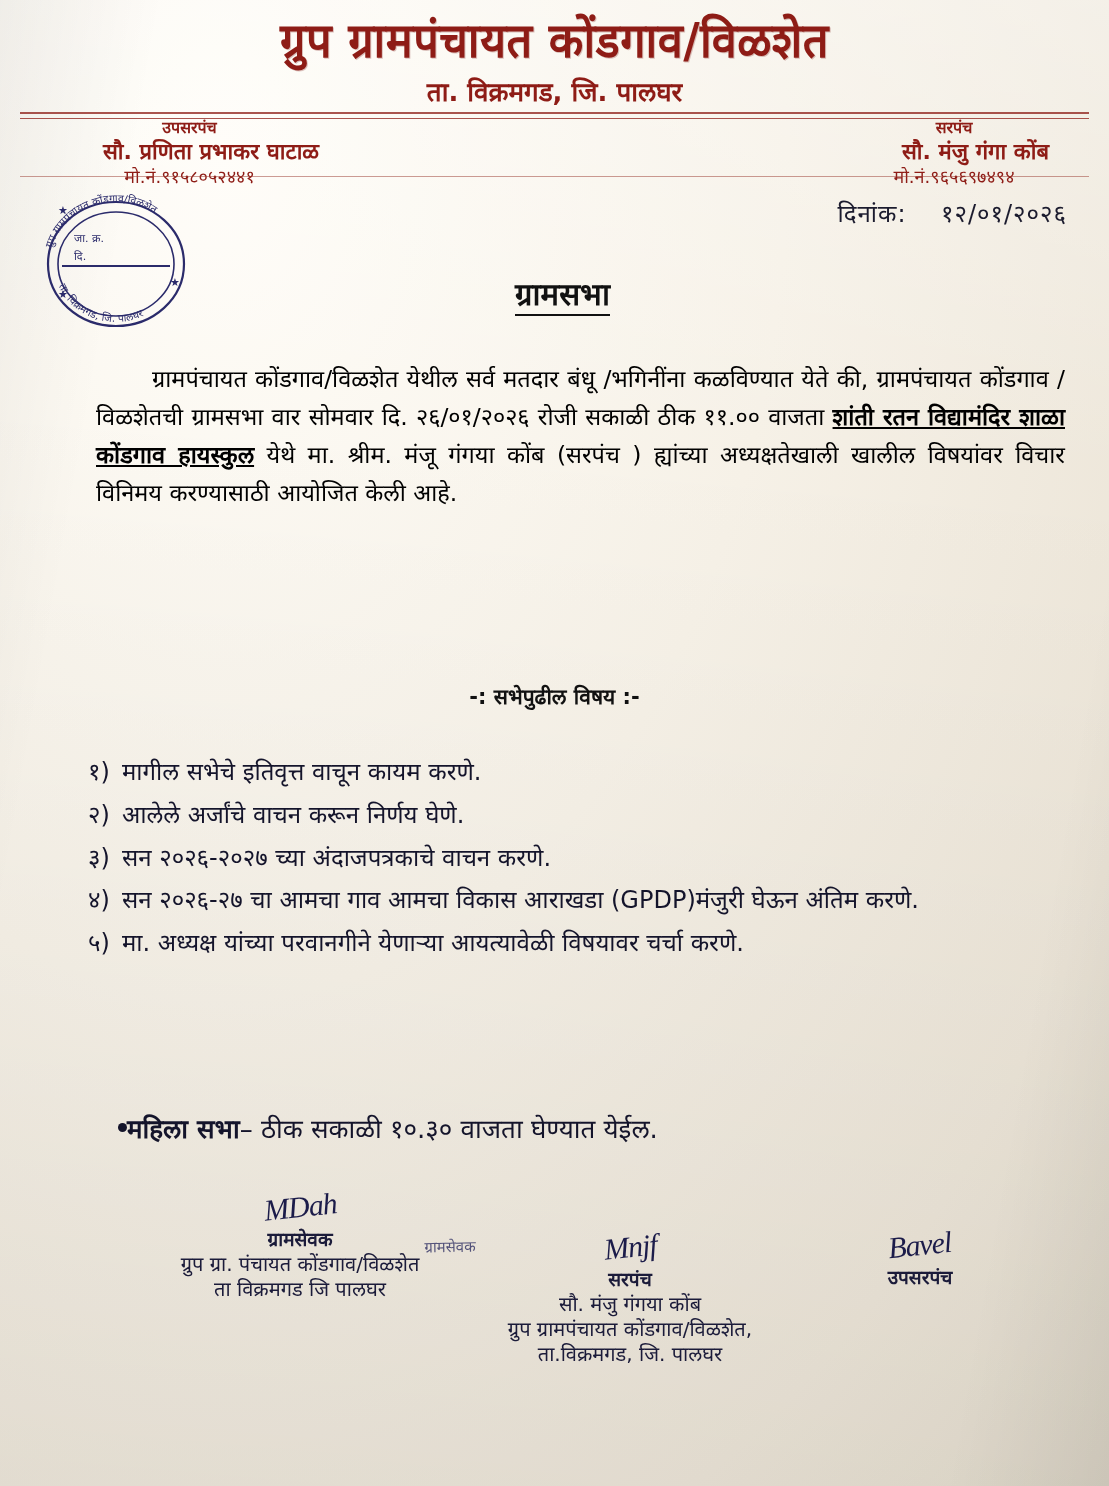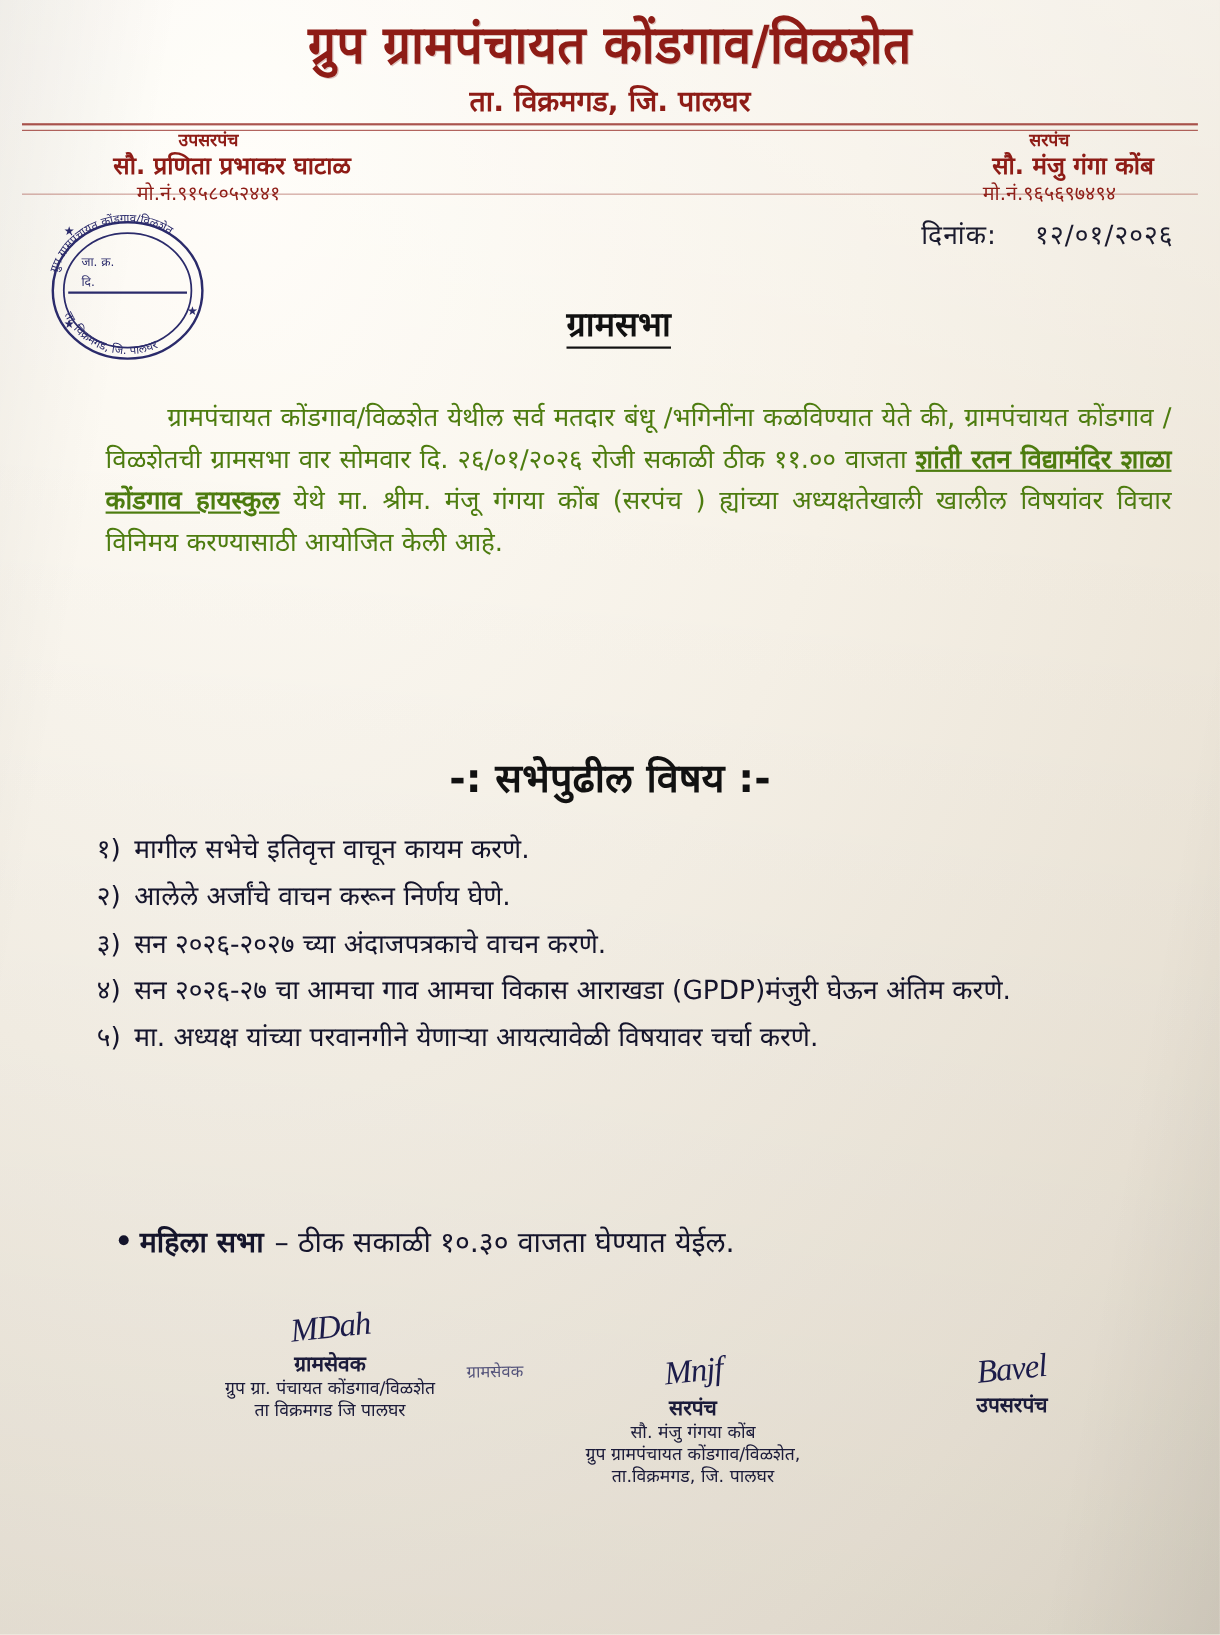--- a/index.html
+++ b/index.html
@@ -122,63 +122,62 @@
 
   
   .body-block {
     position: absolute;
     left: 96px;
     right: 44px;
     top: 360px;
     font-family: "DejaVu Sans", sans-serif;
     font-size: 23.5px;
     line-height: 1.62;
-    color: #4d7c0f;
+    color: #000000;
     text-align: justify;
   }
   .body-block p { margin: 0 0 2px 0; }
   .indent { text-indent: 56px; }
   .bold-u { font-weight: bold; text-decoration: underline; }
 
   
   .agenda-title {
     position: absolute;
     left: 0; right: 0;
     top: 682px;
     text-align: center;
     font-family: "DejaVu Sans", sans-serif;
     font-weight: bold;
-    font-size: 36px;
+    font-size: 21px;
     color: #111;
   }
   .agenda-list {
     position: absolute;
     left: 88px;
     right: 60px;
     top: 752px;
     font-family: "DejaVu Sans", sans-serif;
     font-size: 24px;
     line-height: 1.70;
     color: #14142b;
   }
   .agenda-item { display: flex; margin-bottom: 2px; }
   .agenda-num { width: 34px; flex: 0 0 34px; }
   .agenda-text { flex: 1 1 auto; }
 
   
   .mahila {
     position: absolute;
-    left: 108px;
+    left: 118px;
     top: 1110px;
     font-family: "DejaVu Sans", sans-serif;
     font-size: 26px;
     color: #14142b;
     display: flex;
     align-items: baseline;
-    gap: 10px;
   }
   .mahila .dot {
     width: 9px; height: 9px; border-radius: 50%;
     background: #14142b; display: inline-block;
     position: relative; top: -6px;
   }
   .mahila .label { font-weight: bold; }
 
   
   .sign-area { position: absolute; left: 0; right: 0; top: 1190px; height: 200px; }
@@ -192,21 +191,21 @@
     font-family: "Liberation Serif", serif;
     font-style: italic;
     font-size: 30px;
     color: #1c1c4a;
     letter-spacing: -1px;
     transform: rotate(-6deg);
     display: inline-block;
     margin-bottom: 2px;
   }
   .sig .role { font-size: 19px; font-weight: bold; }
-  .sig .sub { font-size: 16px; line-height: 1.25; }
+  .sig .sub { font-size: 20px; line-height: 1.25; }
 
   .sig.gramsevak { left: 150px; top: 0; width: 300px; }
   .sig.sarpanch  { left: 470px; top: 40px; width: 320px; }
   .sig.upsarpanch{ left: 790px; top: 38px; width: 260px; }
 
   .stamp-overlay {
     position: absolute;
     left: 160px; top: 48px;
     font-family: "DejaVu Sans", sans-serif;
     font-size: 15px;

